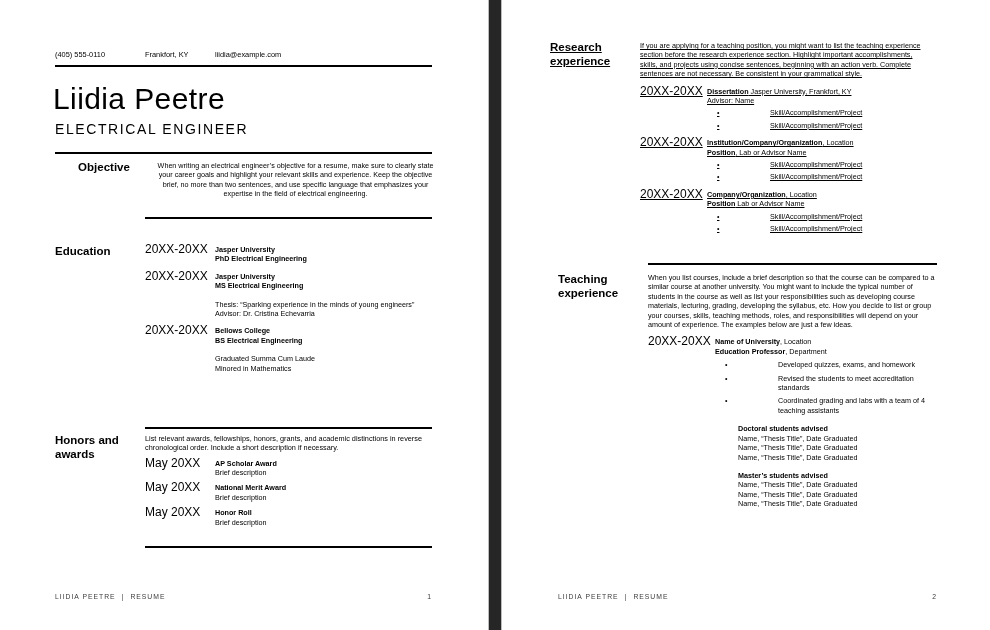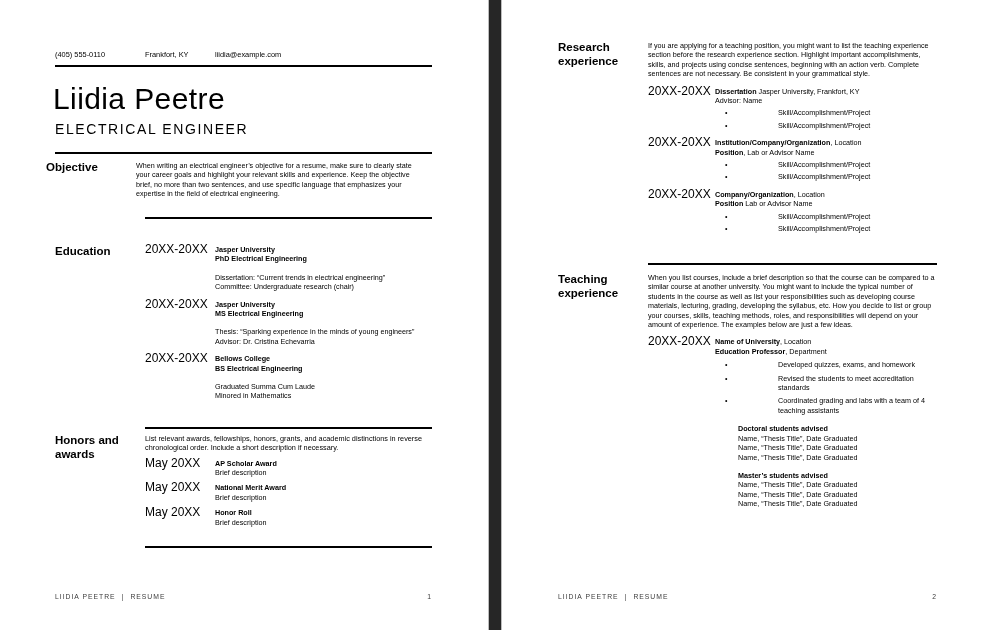--- a/index.html
+++ b/index.html
@@ -27,32 +27,32 @@
   .p1 .section, .section.p1g { grid-template-columns:90px 1fr; }
   .section-heading { font-size:11.5px; line-height:13.5px; font-weight:700; padding-right:6px; }
   .body-text { font-size:7.2px; line-height:9.4px; }
   .b { font-weight:700; }
   .dates { font-size:12px; line-height:9.4px; }
 
   .item-row { display:grid; grid-template-columns:70px 1fr; }
   .p2 .item-row { grid-template-columns:67px 1fr; }
 
   
-  .objective-section { top:161px; left:46px; width:377px; }
+  .objective-section { top:161px; left:62px; width:377px;text-align:center; }
   .rule-obj-bottom { top:217px; left:145px; width:287px; }
   .education-section { top:245px; left:55px; width:377px; }
   .edu-item { margin-bottom:8px; }
   .edu-details { margin-top:9px; }
   .rule-honors-top { top:427px; left:145px; width:287px; }
   .honors-section { top:434px; left:55px; width:377px; }
   .honors-intro { margin-bottom:5px; font-size:7.3px; line-height:9.3px; }
   .honor-item { margin-top:6px; }
 
   
-  .research-section { top:41px; left:56px; width:379px; }
+  .research-section { top:41px; left:48px; width:379px;text-decoration:underline; }
   .section-intro { margin-bottom:8px; }
   .exp-entry { margin-bottom:8px; }
   .rule-teaching-top { top:263px; left:146px; width:289px; }
   .teaching-section { top:273px; left:56px; width:379px; }
 
   .bullets { margin:2px 0 0 10px; }
   .bullet { display:grid; grid-template-columns:13px 1fr; margin-top:3px;gap:40px; }
   .teaching-section .bullet { margin-top:4px; }
   .dot { font-size:7px; line-height:9.4px; }
 
@@ -91,24 +91,20 @@
     <div class="rule rule-obj-bottom"></div>
 
     <div class="abs section education-section">
       <div class="section-heading">Education</div>
       <div class="body-text">
         <div class="item-row edu-item">
           <div class="dates">20XX-20XX</div>
           <div>
             <div class="b">Jasper University</div>
             <div class="b">PhD Electrical Engineering</div>
-            <div class="edu-details">
-              <div>Dissertation: “Current trends in electrical engineering”</div>
-              <div>Committee: Undergraduate research (chair)</div>
-            </div>
           </div>
         </div>
         <div class="item-row edu-item">
           <div class="dates">20XX-20XX</div>
           <div>
             <div class="b">Jasper University</div>
             <div class="b">MS Electrical Engineering</div>
             <div class="edu-details">
               <div>Thesis: “Sparking experience in the minds of young engineers”</div>
               <div>Advisor: Dr. Cristina Echevarria</div>

